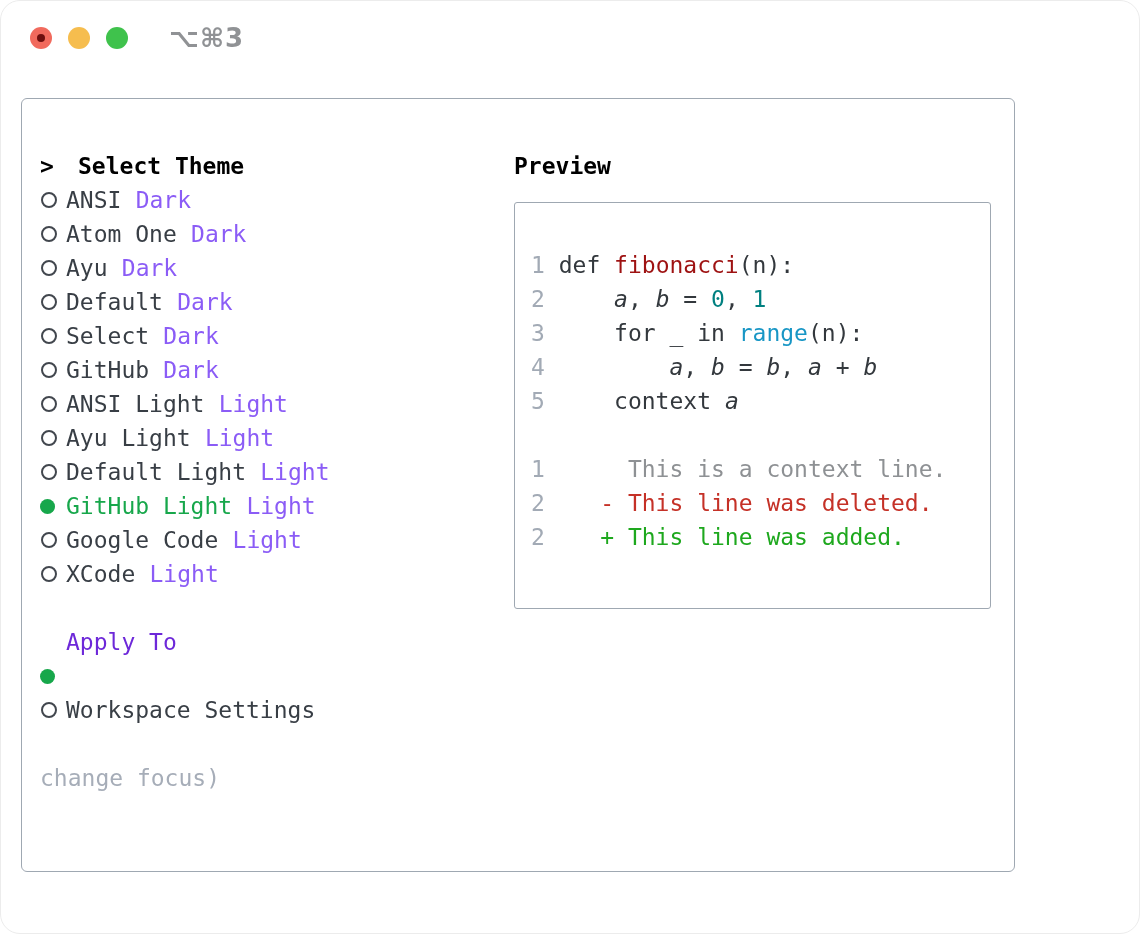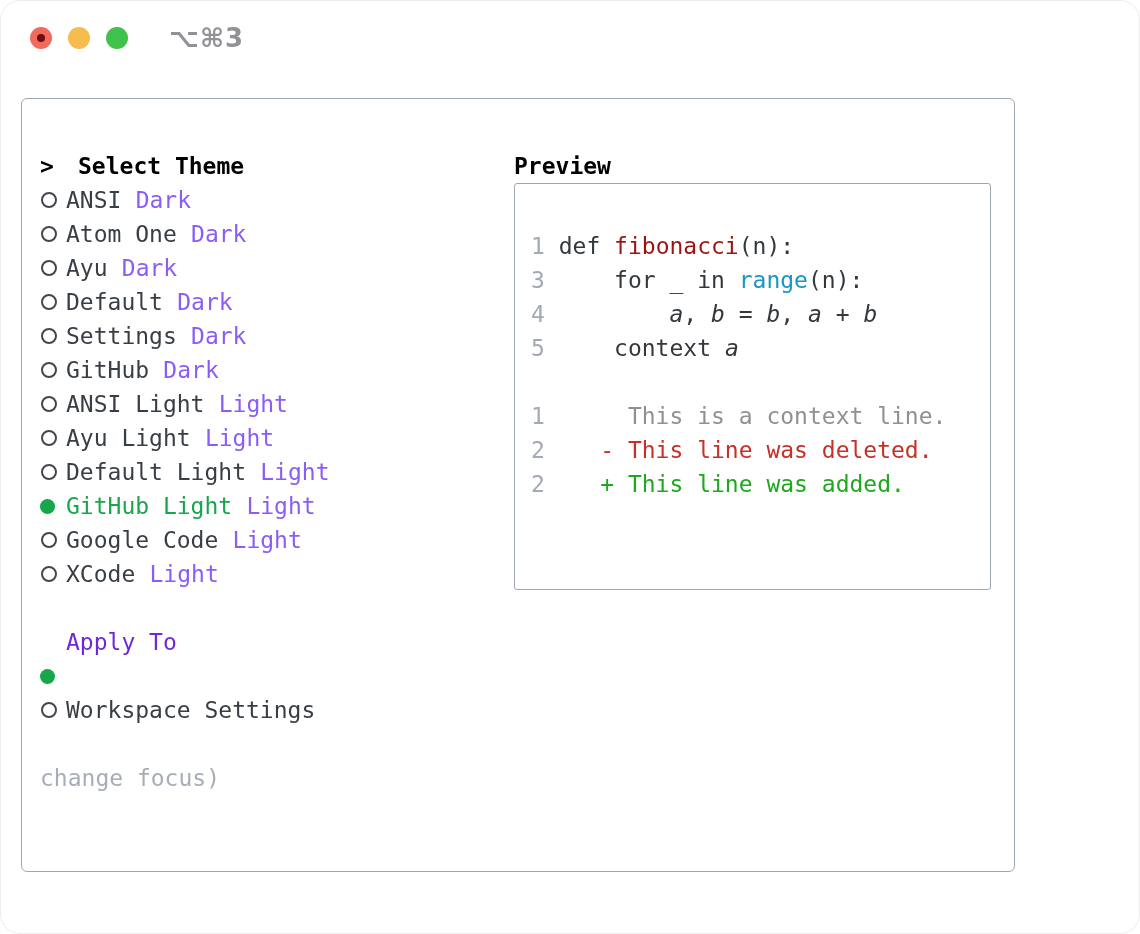--- a/index.html
+++ b/index.html
@@ -32,21 +32,21 @@
   .dot{width:15px;height:15px;border-radius:50%;background:#17a74b;
        display:inline-block;}
   .tag{color:#8b5cf6;margin-left:0.62em;}
   .sel .label{color:#17a74b;}
   .subhdr .label{color:#6d28d9;text-align:center;}
   .hint{color:#a6adb8;}
   
   .rightcol{position:absolute;left:480px;top:50px;padding-left:12px;}
   .pv-title{height:34px;display:flex;align-items:center;font-size:23px;
             font-weight:bold;color:#000;}
-  .pvbox{width:477px;height:407px;border:1.5px solid #9fa8b2;
+  .pvbox{margin-top:19px;width:477px;height:407px;border:1.5px solid #9fa8b2;
          border-radius:3px;box-sizing:border-box;background:#fff;
          padding:49px 0 0 16px;overflow:hidden;}
   .cl{height:34px;white-space:pre;font-size:23px;color:#33383d;}
   .ln{display:inline-block;width:2ch;color:#a2aab5;}
   .kw{color:#33383d;}
   .ttl{color:#9e1212;}
   .num{color:#008080;}
   .bi{color:#1896c5;text-align:right;}
   .var{color:#33383d;font-style:italic;}
   .pln{color:#33383d;}
@@ -89,21 +89,21 @@
         <span class="label">Ayu</span>
         <span class="tag">Dark</span>
       </div>
       <div class="row">
         <span class="mark"><span class="ring"></span></span>
         <span class="label">Default</span>
         <span class="tag">Dark</span>
       </div>
       <div class="row">
         <span class="mark"><span class="ring"></span></span>
-        <span class="label">Settings</span>
+        <span class="label">Select</span>
         <span class="tag">Dark</span>
       </div>
       <div class="row">
         <span class="mark"><span class="ring"></span></span>
         <span class="label">GitHub</span>
         <span class="tag">Dark</span>
       </div>
       <div class="row">
         <span class="mark"><span class="ring"></span></span>
         <span class="label">ANSI Light</span>
@@ -154,20 +154,21 @@
       <div class="row hint">
         <span>change focus)</span>
       </div>
     </div>
 
     <div class="rightcol">
       <div class="pv-title">Preview</div>
 
       <div class="pvbox">
         <div class="cl"><span class="ln">1</span><span class="kw">def</span><span class="pln"> </span><span class="ttl">fibonacci</span><span class="pln">(n):</span></div>
+        <div class="cl"><span class="ln">2</span><span class="pln">    </span><span class="var">a</span><span class="pln">, </span><span class="var">b</span><span class="pln"> = </span><span class="num">0</span><span class="pln">, </span><span class="num">1</span></div>
         <div class="cl"><span class="ln">3</span><span class="pln">    </span><span class="kw">for</span><span class="pln"> _ </span><span class="kw">in</span><span class="pln"> </span><span class="bi">range</span><span class="pln">(n):</span></div>
         <div class="cl"><span class="ln">4</span><span class="pln">        </span><span class="var">a</span><span class="pln">, </span><span class="var">b</span><span class="pln"> = </span><span class="var">b</span><span class="pln">, </span><span class="var">a</span><span class="pln"> + </span><span class="var">b</span></div>
         <div class="cl"><span class="ln">5</span><span class="pln">    </span><span class="kw">context</span><span class="pln"> </span><span class="var">a</span></div>
         <div class="cl"></div>
         <div class="cl"><span class="ln">1</span><span class="ctx">     This is a context line.</span></div>
         <div class="cl"><span class="ln">2</span><span class="del">   - This line was deleted.</span></div>
         <div class="cl"><span class="ln">2</span><span class="add">   + This line was added.</span></div>
       </div>
     </div>
 

